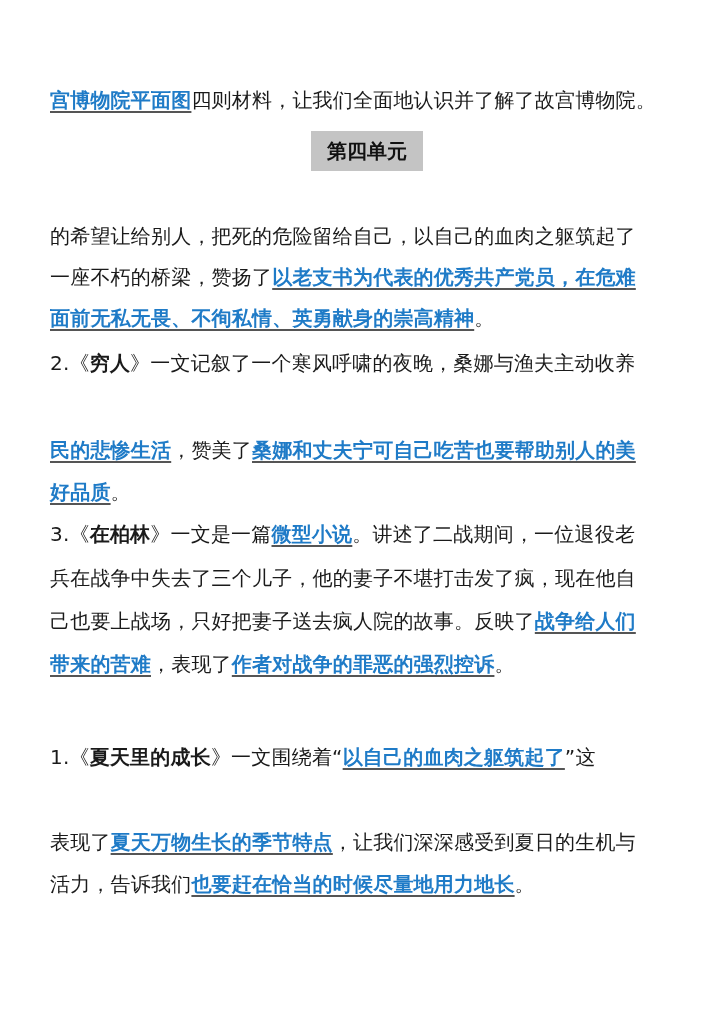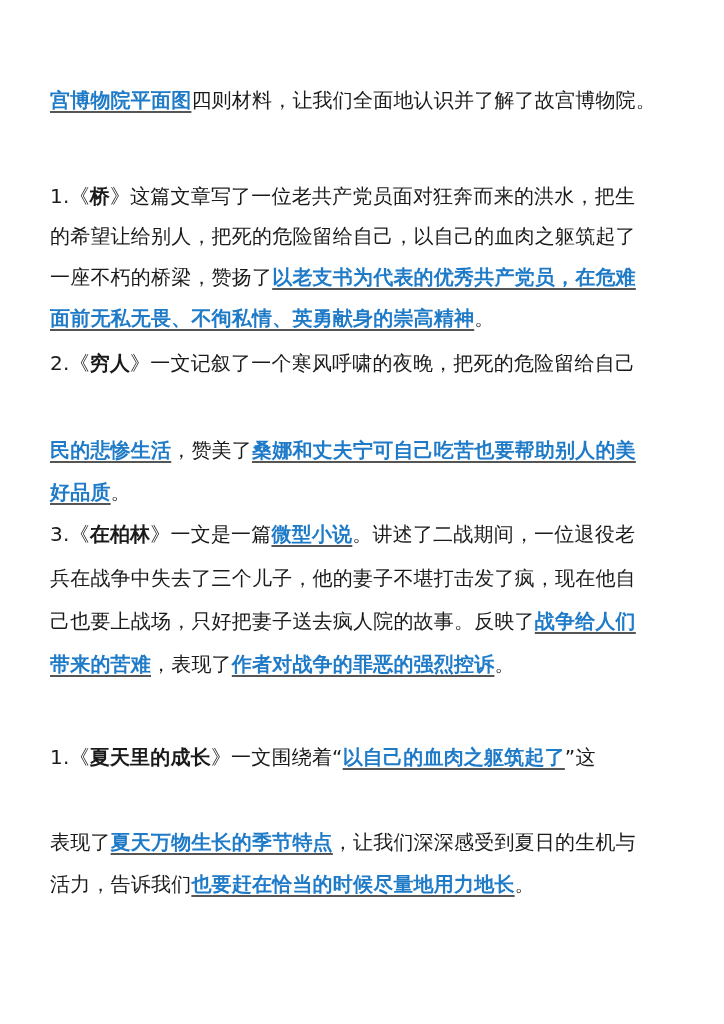--- a/index.html
+++ b/index.html
@@ -28,34 +28,32 @@
 </style>
 </head>
 <body>
 
 <div class="page">
 
   <div class="line" style="top:76px">
     <span class="hl">宫博物院平面图</span><span>四则材料，让我们全面地认识并了解了故宫博物院。</span>
   </div>
 
+  <div class="unit-head" style="top:122px">第四单元</div>
 
-  <div class="line" style="top:172px">
-    <span>1.《</span><span class="title">桥</span><span>》</span><span>这篇文章写了一位老共产党员面对狂奔而来的洪水，把生</span>
-  </div>
   <div class="line" style="top:212px">的希望让给别人，把死的危险留给自己，以自己的血肉之躯筑起了</div>
   <div class="line" style="top:253px">
     <span>一座不朽的桥梁，赞扬了</span><span class="hl">以老支书为代表的优秀共产党员，在危难</span>
   </div>
   <div class="line" style="top:294px">
     <span class="hl">面前无私无畏、不徇私情、英勇献身的崇高精神</span><span>。</span>
   </div>
 
   <div class="line" style="top:339px">
-    <span>2.《</span><span class="title">穷人</span><span>》</span><span>一文记叙了一个寒风呼啸的夜晚，把死的危险留给自己</span>
+    <span>2.《</span><span class="title">穷人</span><span>》</span><span>一文记叙了一个寒风呼啸的夜晚，桑娜与渔夫主动收养</span>
   </div>
   <div class="line" style="top:426px">
     <span class="hl">民的悲惨生活</span><span>，赞美了</span><span class="hl">桑娜和丈夫宁可自己吃苦也要帮助别人的美</span>
   </div>
   <div class="line" style="top:468px">
     <span class="hl">好品质</span><span>。</span>
   </div>
 
   <div class="line" style="top:510px">
     <span>3.《</span><span class="title">在柏林</span><span>》</span><span>一文是一篇</span><span class="hl">微型小说</span><span>。讲述了二战期间，一位退役老</span>

